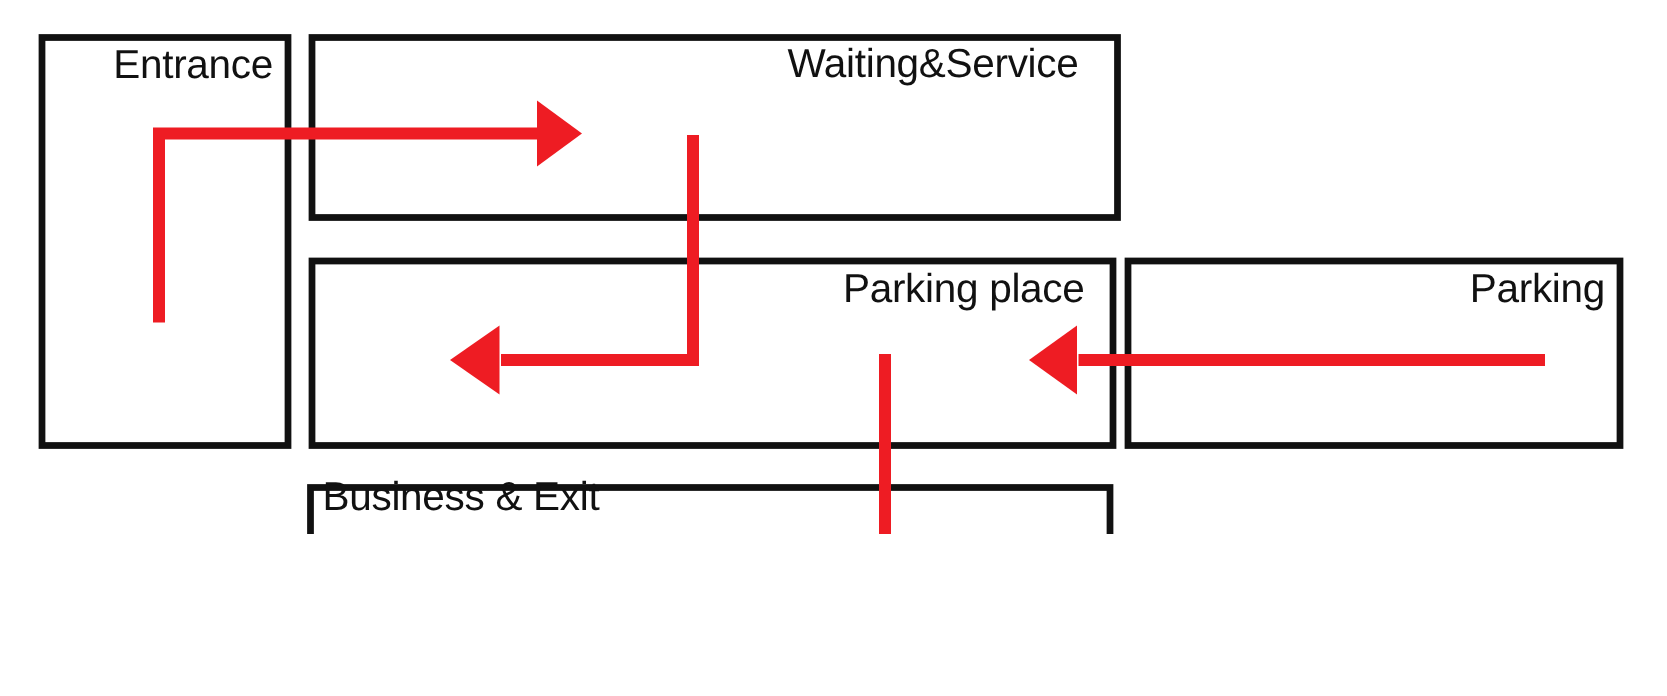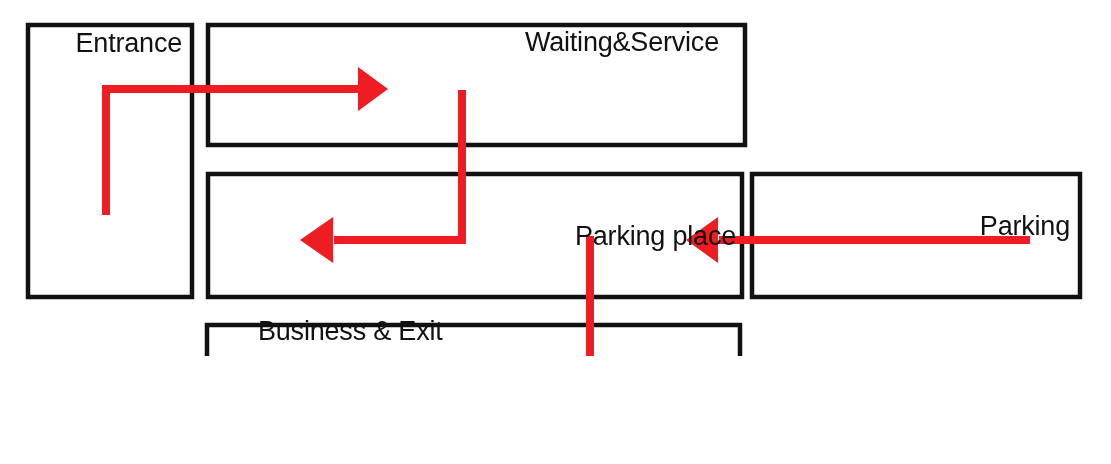--- a/index.html
+++ b/index.html
@@ -81,19 +81,19 @@
         <polygon points="122,398 155,375 155,421" fill="#ee1c23" stroke="none"></polygon>
       </g>
 
     </g>
   </svg>
 
   <div class="node-label label-right" style="left:38px;  top:28px;  width:144px;">Entrance</div>
 
   <div class="node-label label-right" style="left:202px; top:27px;  width:517px;">Waiting&amp;Service</div>
 
-  <div class="node-label label-right" style="left:222px; top:177px; width:514px;margin-top:44px;">Parking place</div>
+  <div class="node-label label-right" style="left:209px; top:177px; width:514px;">Parking place</div>
 
-  <div class="node-label label-right" style="left:762px; top:177px; width:308px;margin-top:34px;">Parking</div>
+  <div class="node-label label-right" style="left:762px; top:177px; width:308px;">Parking</div>
 
-  <div class="node-label label-left" style="left:215px; top:316px; width:500px;margin-left:43px;">Business &amp; Exit</div>
+  <div class="node-label label-left" style="left:215px; top:316px; width:500px;">Business &amp; Exit</div>
 
 </div>
 
 </body></html>

